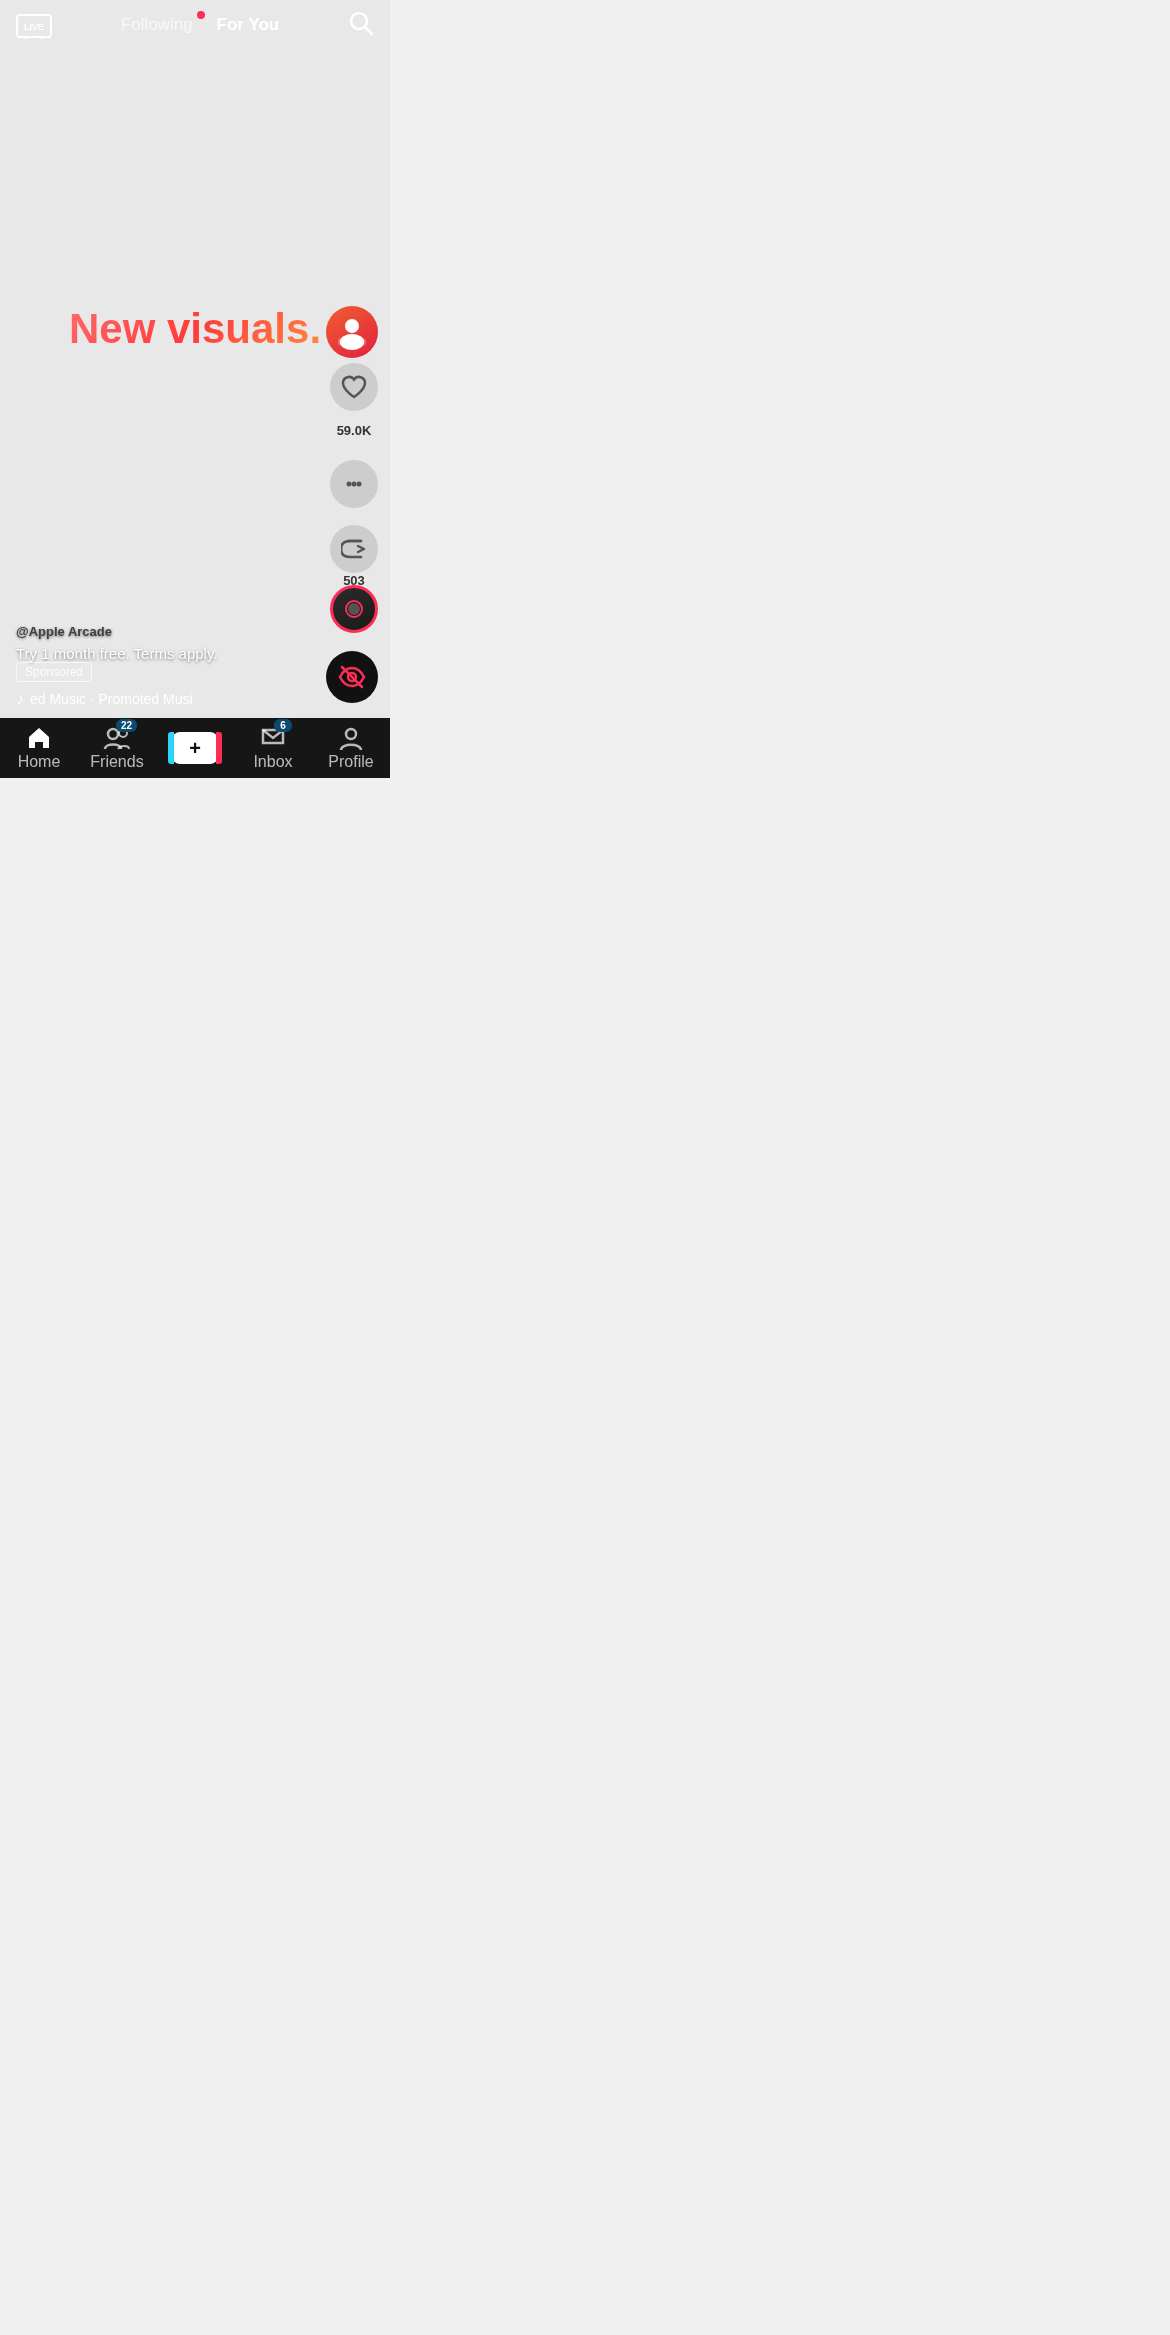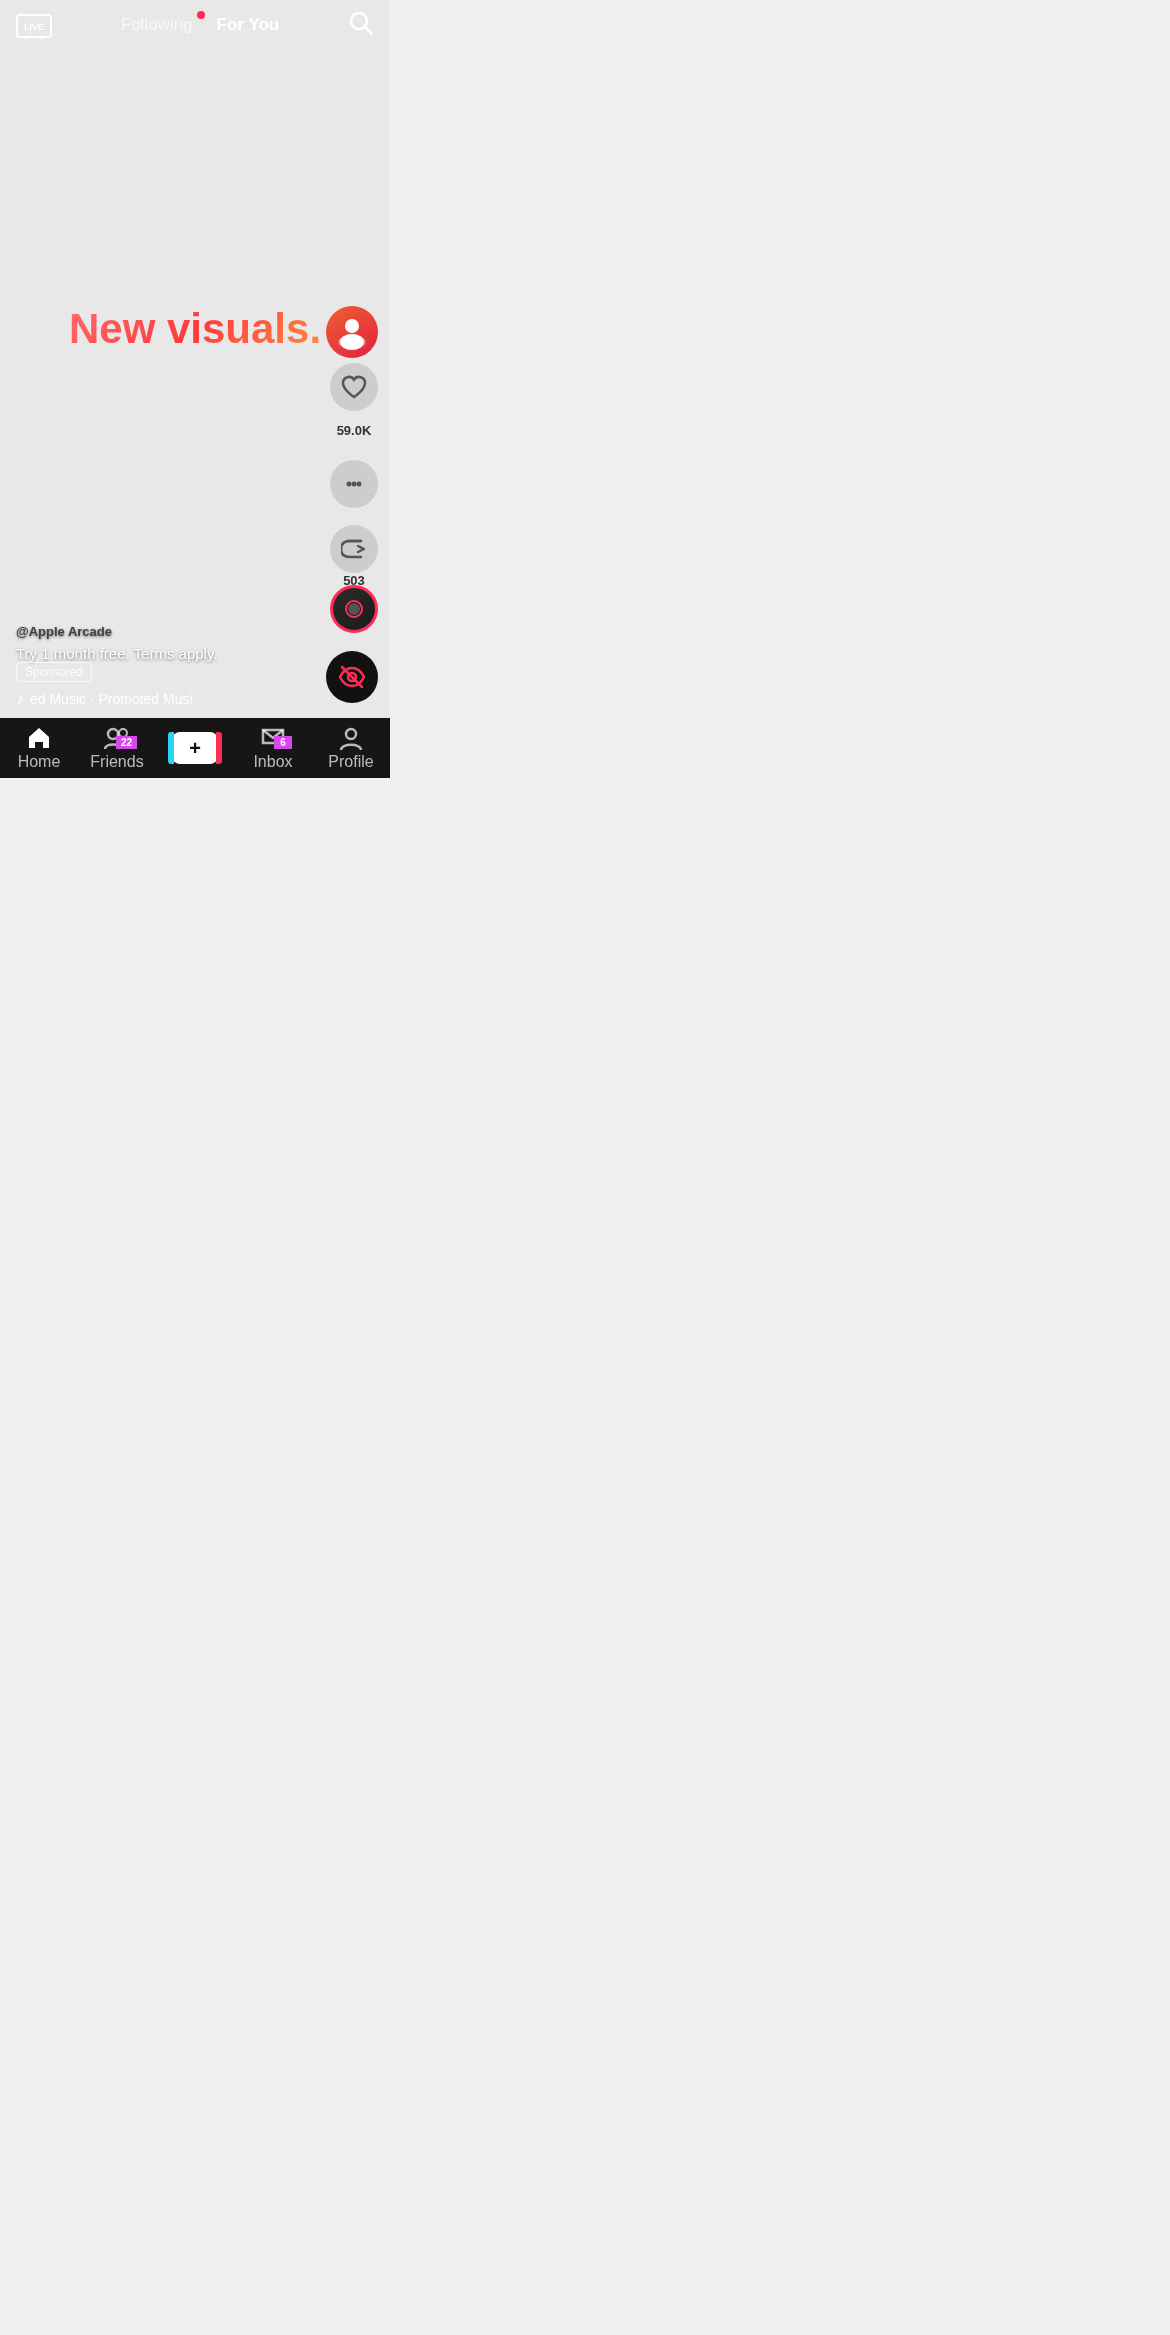--- a/index.html
+++ b/index.html
@@ -285,29 +285,28 @@
       font-weight: 700;
       color: #111;
       z-index: 1;
     }
 
     
     .badge {
       position: absolute;
       top: -6px;
       right: -6px;
-      background: #d946ef;
-      color: white;
-      border-radius: 0;
+      background: #0c4a6e;
+      color: white;
+      border-radius: 6px;
       font-size: 10px;
       font-weight: 700;
       padding: 1px 5px;
       min-width: 18px;
       text-align: center;
-      margin-top: 17px;
     }
 
     
     .friends-icon-wrap {
       position: relative;
       display: inline-flex;
     }
 
     
     .inbox-icon-wrap {

